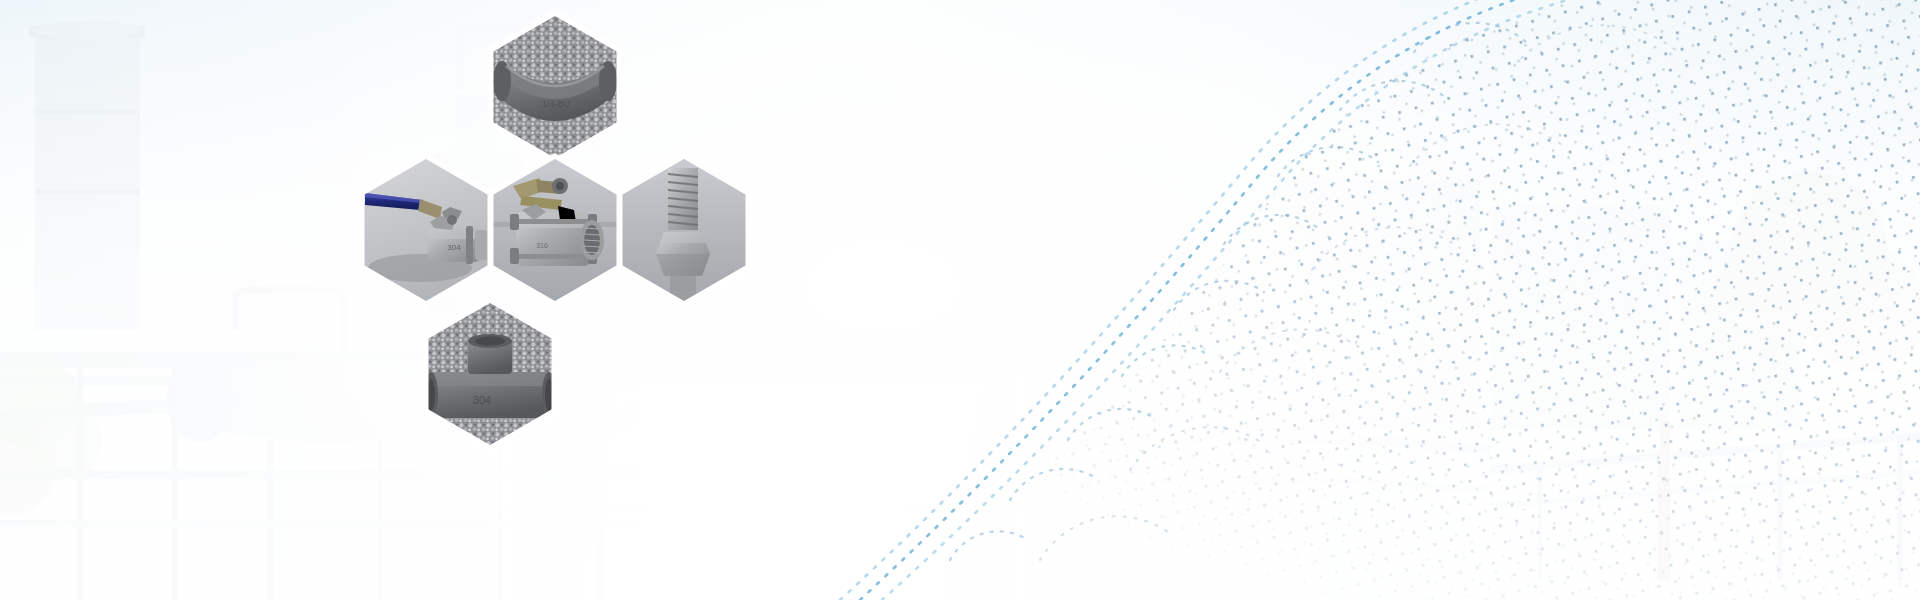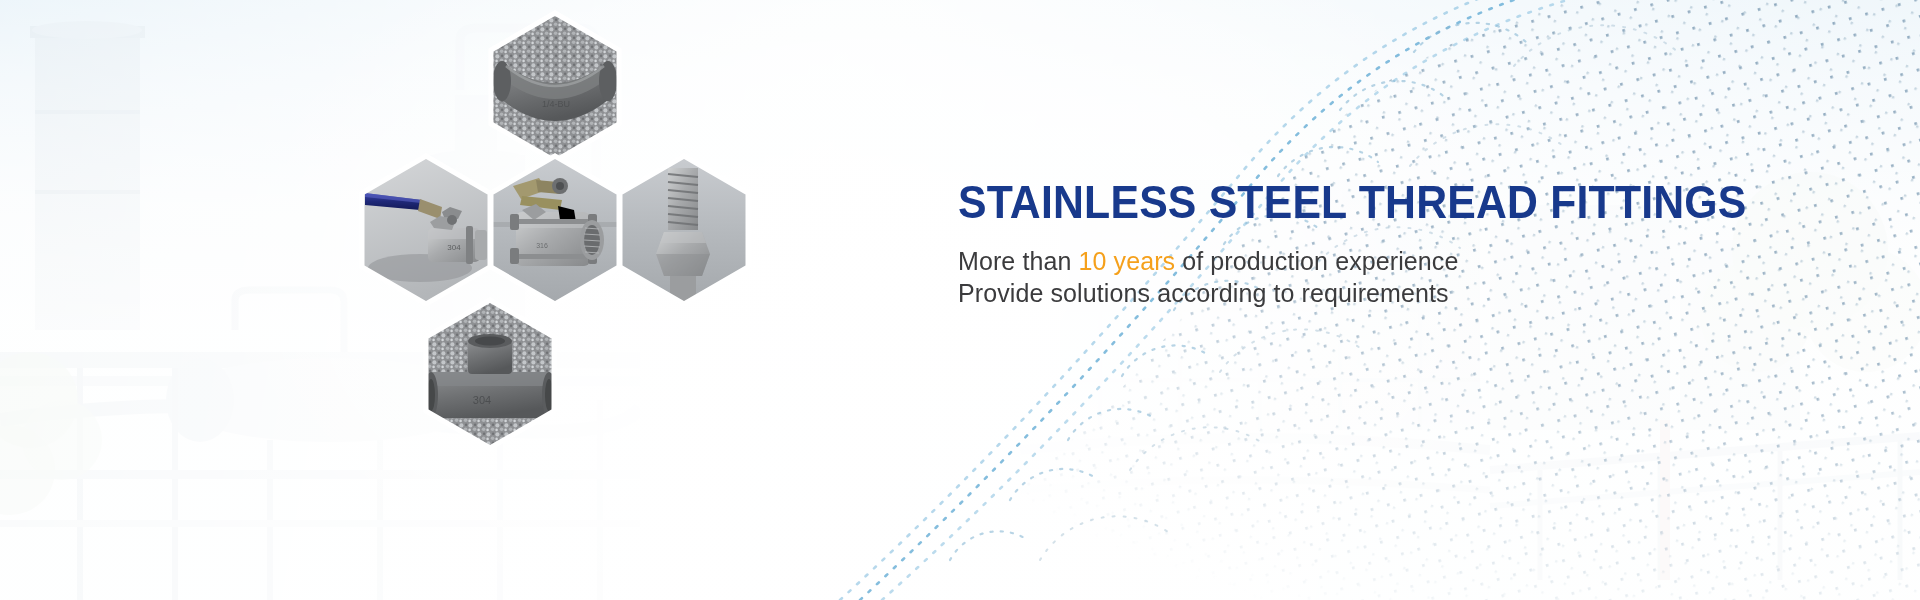--- a/index.html
+++ b/index.html
@@ -400,22 +400,14 @@
         <ellipse cx="161" cy="395" rx="7" ry="23" fill="#5a5c5e"></ellipse>
         <ellipse cx="279" cy="395" rx="7" ry="23" fill="#5a5c5e"></ellipse>
         <ellipse cx="161" cy="395" rx="4" ry="16" fill="#464849"></ellipse>
         <ellipse cx="279" cy="395" rx="4" ry="16" fill="#464849"></ellipse>
         <text x="212" y="404" font-family="Liberation Sans, sans-serif" font-size="11" fill="#4a4c4e" text-anchor="middle" opacity=".9">304</text>
       </g>
       <path d="M220 300 L284 337 L284 411 L220 448 L156 411 L156 337 Z" fill="none" stroke="#ffffff" stroke-width="5"></path>
     </g>
   </svg>
 
-  <div class="copy">
-    <h1 class="headline">STAINLESS STEEL THREAD FITTINGS</h1>
-
-    <div class="subwrap">
-      <p class="subline"><span>More than </span><span class="hl">10 years</span><span> of production experience</span></p>
-      <p class="subline">Provide solutions according to requirements</p>
-    </div>
-  </div>
 
 </div>
 
 </body></html>

